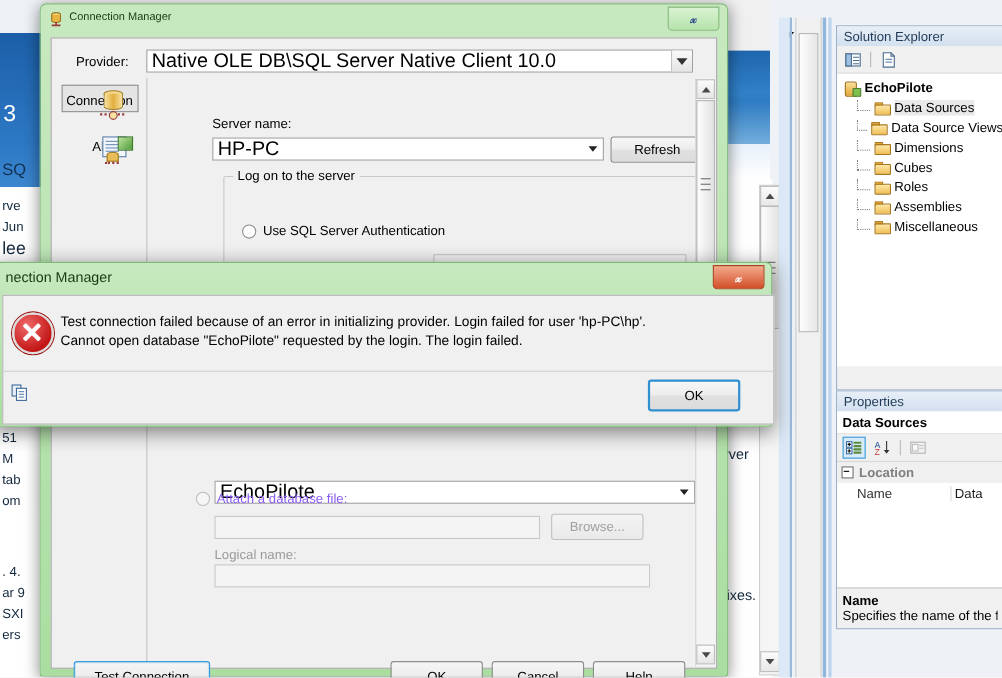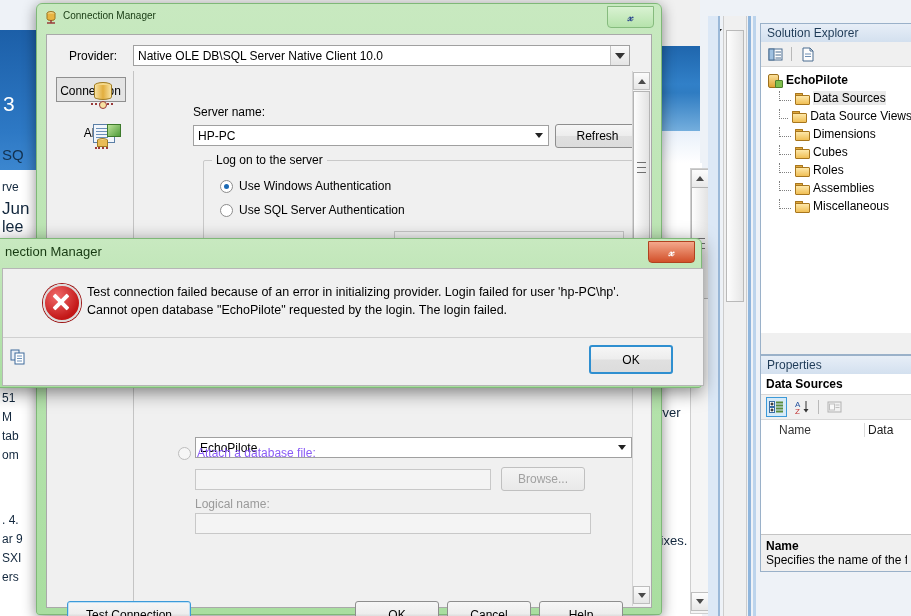--- a/index.html
+++ b/index.html
@@ -126,21 +126,21 @@
     border-radius:0 0 4px 4px;display:flex;align-items:center;justify-content:center;
     font-size:12px;font-weight:bold;color:#2f4a8f;}
   #cm-body{position:absolute;left:9px;top:30px;width:604px;height:572px;
     background:#f0f0f0;border:1px solid #a9a9a9;}
 
   .row{display:flex;align-items:center;}
   .lbl{font-size:12px;color:#000;}
   .tf{height:21px;background:#fff;border:1px solid #a0a0a0;box-sizing:border-box;
     font-size:12px;padding:2px 4px;color:#000;display:flex;align-items:center;}
   .combo{height:21px;background:#fff;border:1px solid #a0a0a0;box-sizing:border-box;
-    display:flex;align-items:center;position:relative;font-size:12px;padding-left:4px;}
+    display:flex;align-items:center;position:relative;font-size:18px;padding-left:4px;}
   .combo .arrow-box{position:absolute;right:0;top:0;width:18px;height:100%;
     background:linear-gradient(180deg,#fafafa,#e4e4e4);border-left:1px solid #c2c2c2;
     display:flex;align-items:center;justify-content:center;}
   .btn{height:24px;background:linear-gradient(180deg,#f6f6f6 0%,#ededed 48%,#e0e0e0 52%,#dcdcdc 100%);
     border:1px solid #8e8e8e;border-radius:3px;font-size:12px;color:#000;
     display:flex;align-items:center;justify-content:center;box-sizing:border-box;}
   .btn.disabled{color:#a0a0a0;border-color:#c0c0c0;
     background:linear-gradient(180deg,#f4f4f4,#e9e9e9);}
   .btn.focus{border:1px solid #3c9ad9;box-shadow:0 0 0 1px #bfe0f5 inset;}
 
@@ -202,21 +202,21 @@
     background:linear-gradient(180deg,#c8e9c0 0%,#a9dea0 100%);
     border:1px solid #7fb878;border-radius:6px 6px 3px 3px;
     box-shadow:0 4px 18px rgba(0,0,0,.5);}
   #err-title{position:absolute;left:5px;top:244px;font-size:13px;color:#173a12;}
   #err-close{position:absolute;left:648px;top:241px;width:45px;height:20px;
     background:linear-gradient(180deg,#f4a98c,#d2502a);border:1px solid #b0421f;
     border-radius:0 0 4px 4px;display:flex;align-items:center;justify-content:center;
     font-size:12px;font-weight:bold;color:#ffffff;}
   #err-body{position:absolute;left:2px;top:268px;width:700px;height:116px;
     background:#f0f0f0;border:1px solid #b6b6b6;}
-  #err-msgarea{position:absolute;left:0;top:0;width:100%;height:68px;margin-left:32px;}
+  #err-msgarea{position:absolute;left:0;top:0;width:100%;height:68px;}
   .err-ico{position:absolute;left:8px;top:15px;width:34px;height:34px;border-radius:50%;
     background:radial-gradient(circle at 35% 30%,#f06a6a,#c31717 70%);
     border:2px solid #ddd;box-shadow:0 0 0 1px #9c1212;}
   .err-ico:before,.err-ico:after{content:"";position:absolute;left:14px;top:6px;
     width:4px;height:20px;background:#fff;border-radius:1px;}
   .err-ico:before{transform:rotate(45deg);}
   .err-ico:after{transform:rotate(-45deg);}
   .err-text{position:absolute;left:52px;top:14px;font-size:12.5px;line-height:18px;
     color:#000;}
   #err-sep{position:absolute;left:0;top:68px;width:100%;height:1px;background:#d0d0d0;}
@@ -237,21 +237,21 @@
   <div id="bg-blue-band2" class="abs"></div>
   <div id="bg-blue-tab" class="abs"></div>
   <div id="bg-doc" class="abs"></div>
 
   <div id="bg-left-blue" class="abs"></div>
   <div id="bg-left-white" class="abs"></div>
 
   <div class="abs bg-txt" style="left:3px;top:92px;font-size:21px;color:#ffffff;">3</div>
   <div class="abs bg-txt" style="left:2px;top:146px;font-size:15px;color:#13314f;">SQ</div>
   <div class="abs bg-txt" style="left:2px;top:180px;font-size:12px;">rve</div>
-  <div class="abs bg-txt" style="left:2px;top:199px;font-size:17px;">Jun</div>
+  <div class="abs bg-txt" style="left:2px;top:199px;font-size:12px;">Jun</div>
   <div class="abs bg-txt" style="left:2px;top:218px;font-size:16px;">lee</div>
   <div class="abs bg-txt" style="left:2px;top:391px;font-size:12px;">51</div>
   <div class="abs bg-txt" style="left:2px;top:410px;font-size:12px;">M</div>
   <div class="abs bg-txt" style="left:2px;top:429px;font-size:12px;">tab</div>
   <div class="abs bg-txt" style="left:2px;top:448px;font-size:12px;">om</div>
   <div class="abs bg-txt" style="left:2px;top:513px;font-size:12px;">. 4.</div>
   <div class="abs bg-txt" style="left:2px;top:532px;font-size:12px;">ar 9</div>
   <div class="abs bg-txt" style="left:2px;top:551px;font-size:12px;">SXI</div>
   <div class="abs bg-txt" style="left:2px;top:570px;font-size:12px;">ers</div>
   <div class="abs bg-txt" style="left:651px;top:405px;font-size:13px;">erver</div>
@@ -379,20 +379,24 @@
     <span class="tb-ico" style="opacity:.55;">
       <svg width="16" height="14" viewBox="0 0 16 14">
         <rect x="1" y="2" width="13" height="10" fill="#f2f2f2" stroke="#808080"></rect>
         <rect x="2.5" y="4" width="5" height="6" fill="#fff" stroke="#9a9a9a"></rect>
         <line x1="8.5" y1="5" x2="12.5" y2="5" stroke="#9a9a9a"></line>
         <line x1="8.5" y1="7.5" x2="12.5" y2="7.5" stroke="#9a9a9a"></line>
       </svg>
     </span>
   </div>
   <div class="prop-grid">
+    <div class="prop-cat">
+      <span class="expander"></span>
+      <span>Location</span>
+    </div>
     <div class="prop-row">
       <span class="prop-name">Name</span>
       <span class="prop-val">Data</span>
     </div>
   </div>
   <div id="prop-help">
     <div class="h-title">Name</div>
     <div class="h-desc">Specifies the name of the f</div>
   </div>
 </div>
@@ -455,24 +459,20 @@
       <span class="arrow-box" style="background:transparent;border-left:none;">
         <span class="tri-down" style="border-top-color:#222;border-left-width:4px;border-right-width:4px;border-top-width:5px;"></span>
       </span>
     </div>
     <div class="abs btn" style="left:508px;top:89px;width:85px;">
       <span>Refresh</span>
     </div>
 
     <div class="group abs" style="left:156px;top:125px;width:437px;height:120px;">
       <span class="group-title">Log on to the server</span>
-      <div class="radio-row abs" style="left:16px;top:18px;">
-        <span class="radio on"></span>
-        <span>Use Windows Authentication</span>
-      </div>
       <div class="radio-row abs" style="left:16px;top:42px;">
         <span class="radio"></span>
         <span>Use SQL Server Authentication</span>
       </div>
       <div class="tf abs" style="left:190px;top:70px;width:230px;background:#f2f2f2;border-color:#c6c6c6;"></div>
     </div>
 
     <div class="abs combo" style="left:148px;top:381px;width:437px;">
       <span>EchoPilote</span>
       <span class="arrow-box" style="background:transparent;border-left:none;">

